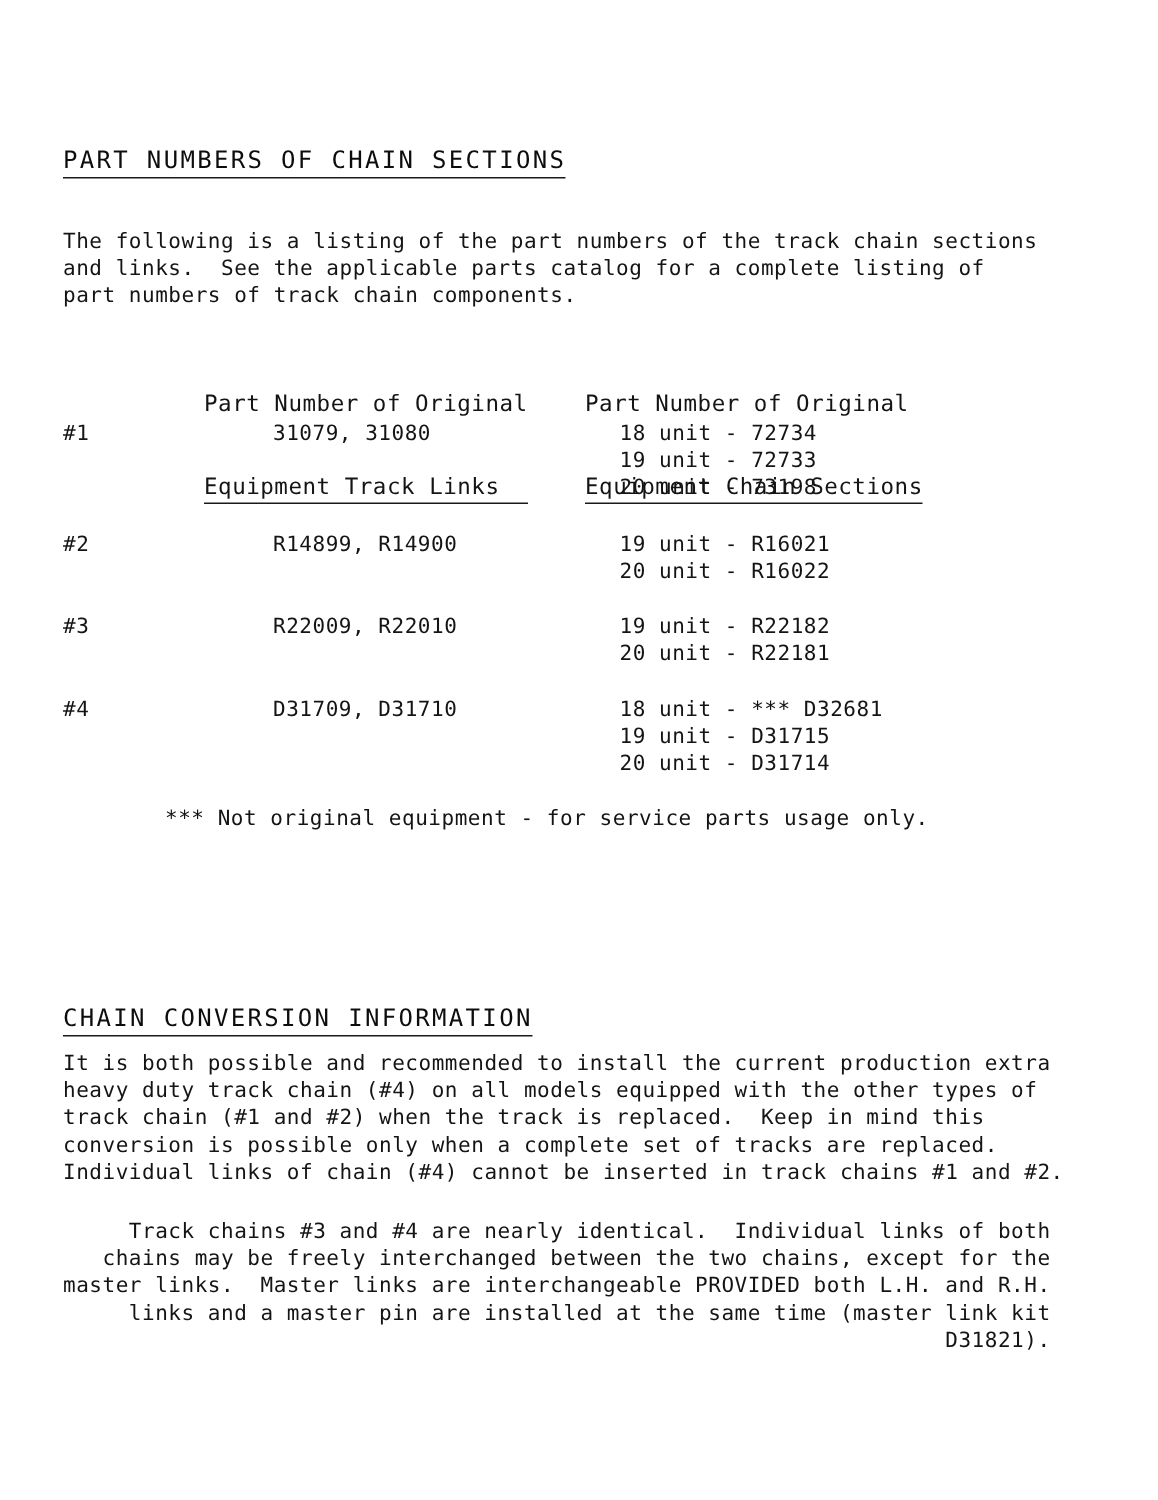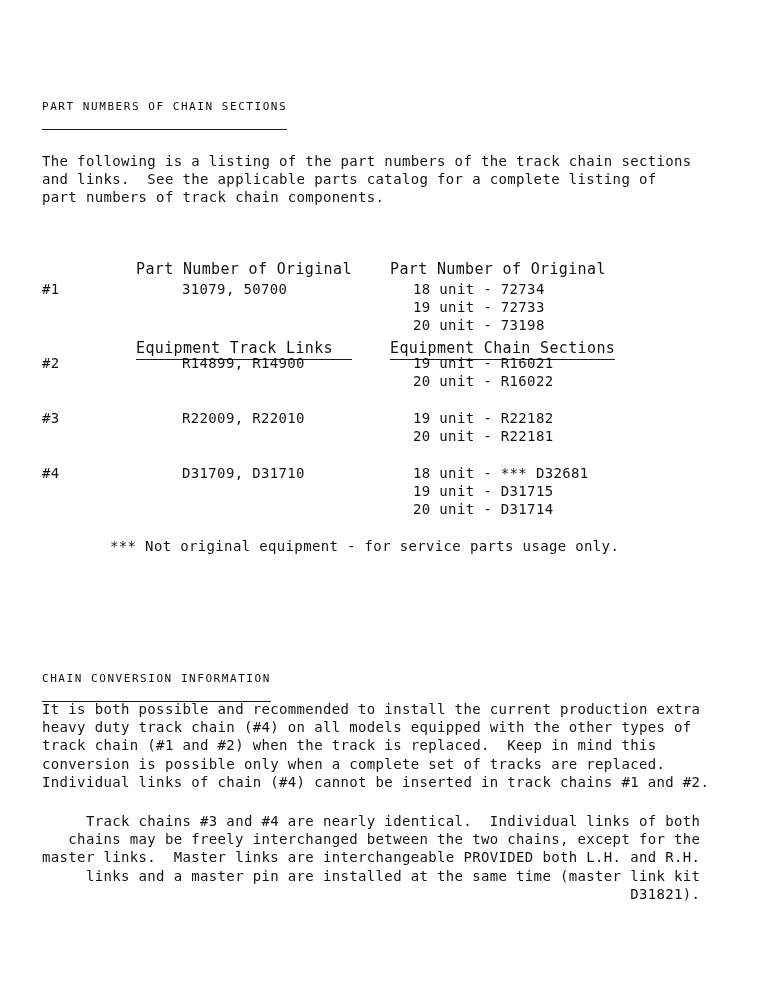--- a/index.html
+++ b/index.html
@@ -30,26 +30,26 @@
     letter-spacing: 0.35px;
     white-space: pre;
     color: #141414;
     -webkit-font-smoothing: none;
   }
 
   
   .heading {
     position: absolute;
     font-family: "DejaVu Sans Mono", "Liberation Mono", monospace;
-    font-size: 11px;
+    font-size: 16px;
     line-height: 17px;
     letter-spacing: 1.55px;
     white-space: pre;
     color: #0d0d0d;
-    padding-bottom: 14px;
+    padding-bottom: 3px;
     border-bottom: 1.5px solid #1a1a1a;
   }
 
   #heading-part-numbers { left: 42px; top: 98px; }
   #heading-chain-conversion { left: 42px; top: 670px; text-align: center; }
 
   
   #intro-paragraph { left: 42px; top: 152px; }
 
   
@@ -66,21 +66,20 @@
     line-height: 18.2px;
     letter-spacing: 0.35px;
     white-space: pre;
     color: #141414;
   }
   .col-head .head-line1 { display: block; }
   .col-head .head-line2 {
     display: block;
     border-bottom: 1.4px solid #1a1a1a;
     padding-bottom: 2px;
-    margin-top: 24px;
   }
   #col-head-links { left: 136px; top: 224px; }
   #col-head-sections { left: 390px; top: 224px; }
 
   .row-label   { position: absolute; left: 42px;  }
   .row-links   { position: absolute; left: 182px; }
   .row-sections{ position: absolute; left: 413px; }
 
   
   .r0 { top: 280px; }
@@ -113,21 +112,21 @@
       <span class="head-line1">Part Number of Original</span>
       <span class="head-line2">Equipment Track Links  </span>
     </div>
 
     <div class="col-head" id="col-head-sections">
       <span class="head-line1">Part Number of Original</span>
       <span class="head-line2">Equipment Chain Sections</span>
     </div>
 
     <div class="tw row-label r0">#1</div>
-    <div class="tw row-links r0">31079, 50700</div>
+    <div class="tw row-links r0">31079, 31080</div>
     <div class="tw row-sections r0">18 unit - 72734
 19 unit - 72733
 20 unit - 73198</div>
 
     <div class="tw row-label r1">#2</div>
     <div class="tw row-links r1">R14899, R14900</div>
     <div class="tw row-sections r1">19 unit - R16021
 20 unit - R16022</div>
 
     <div class="tw row-label r2">#3</div>

